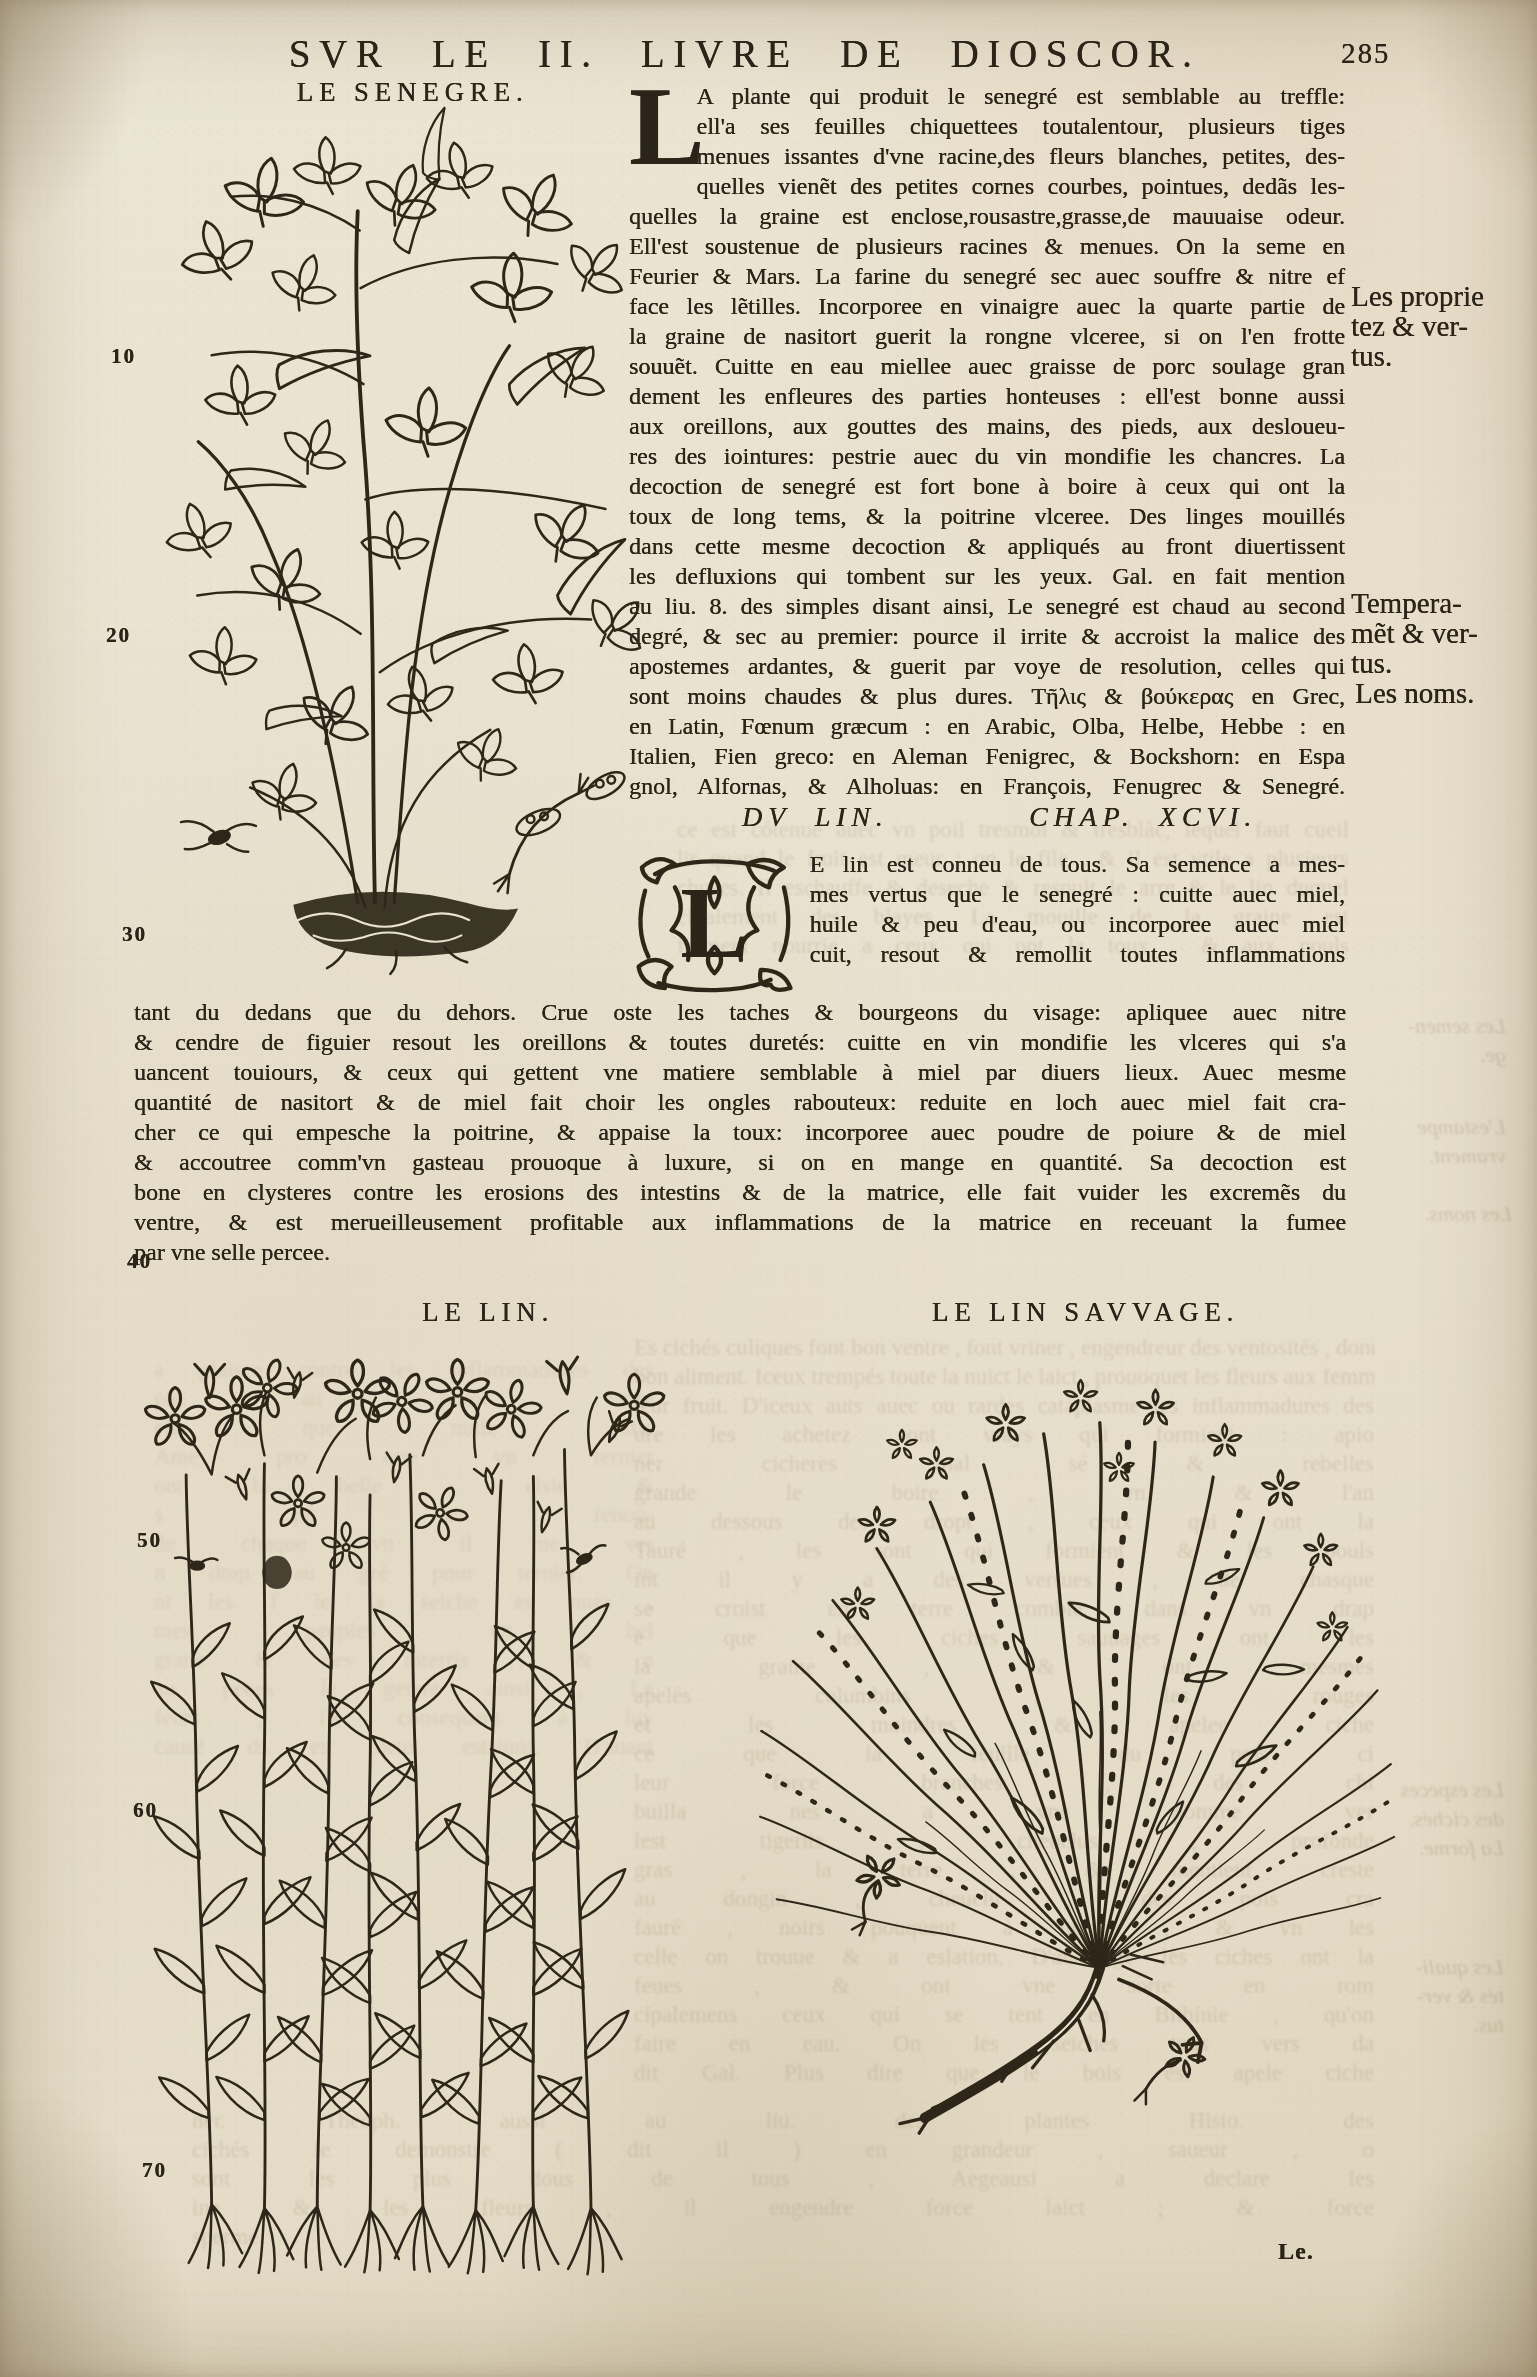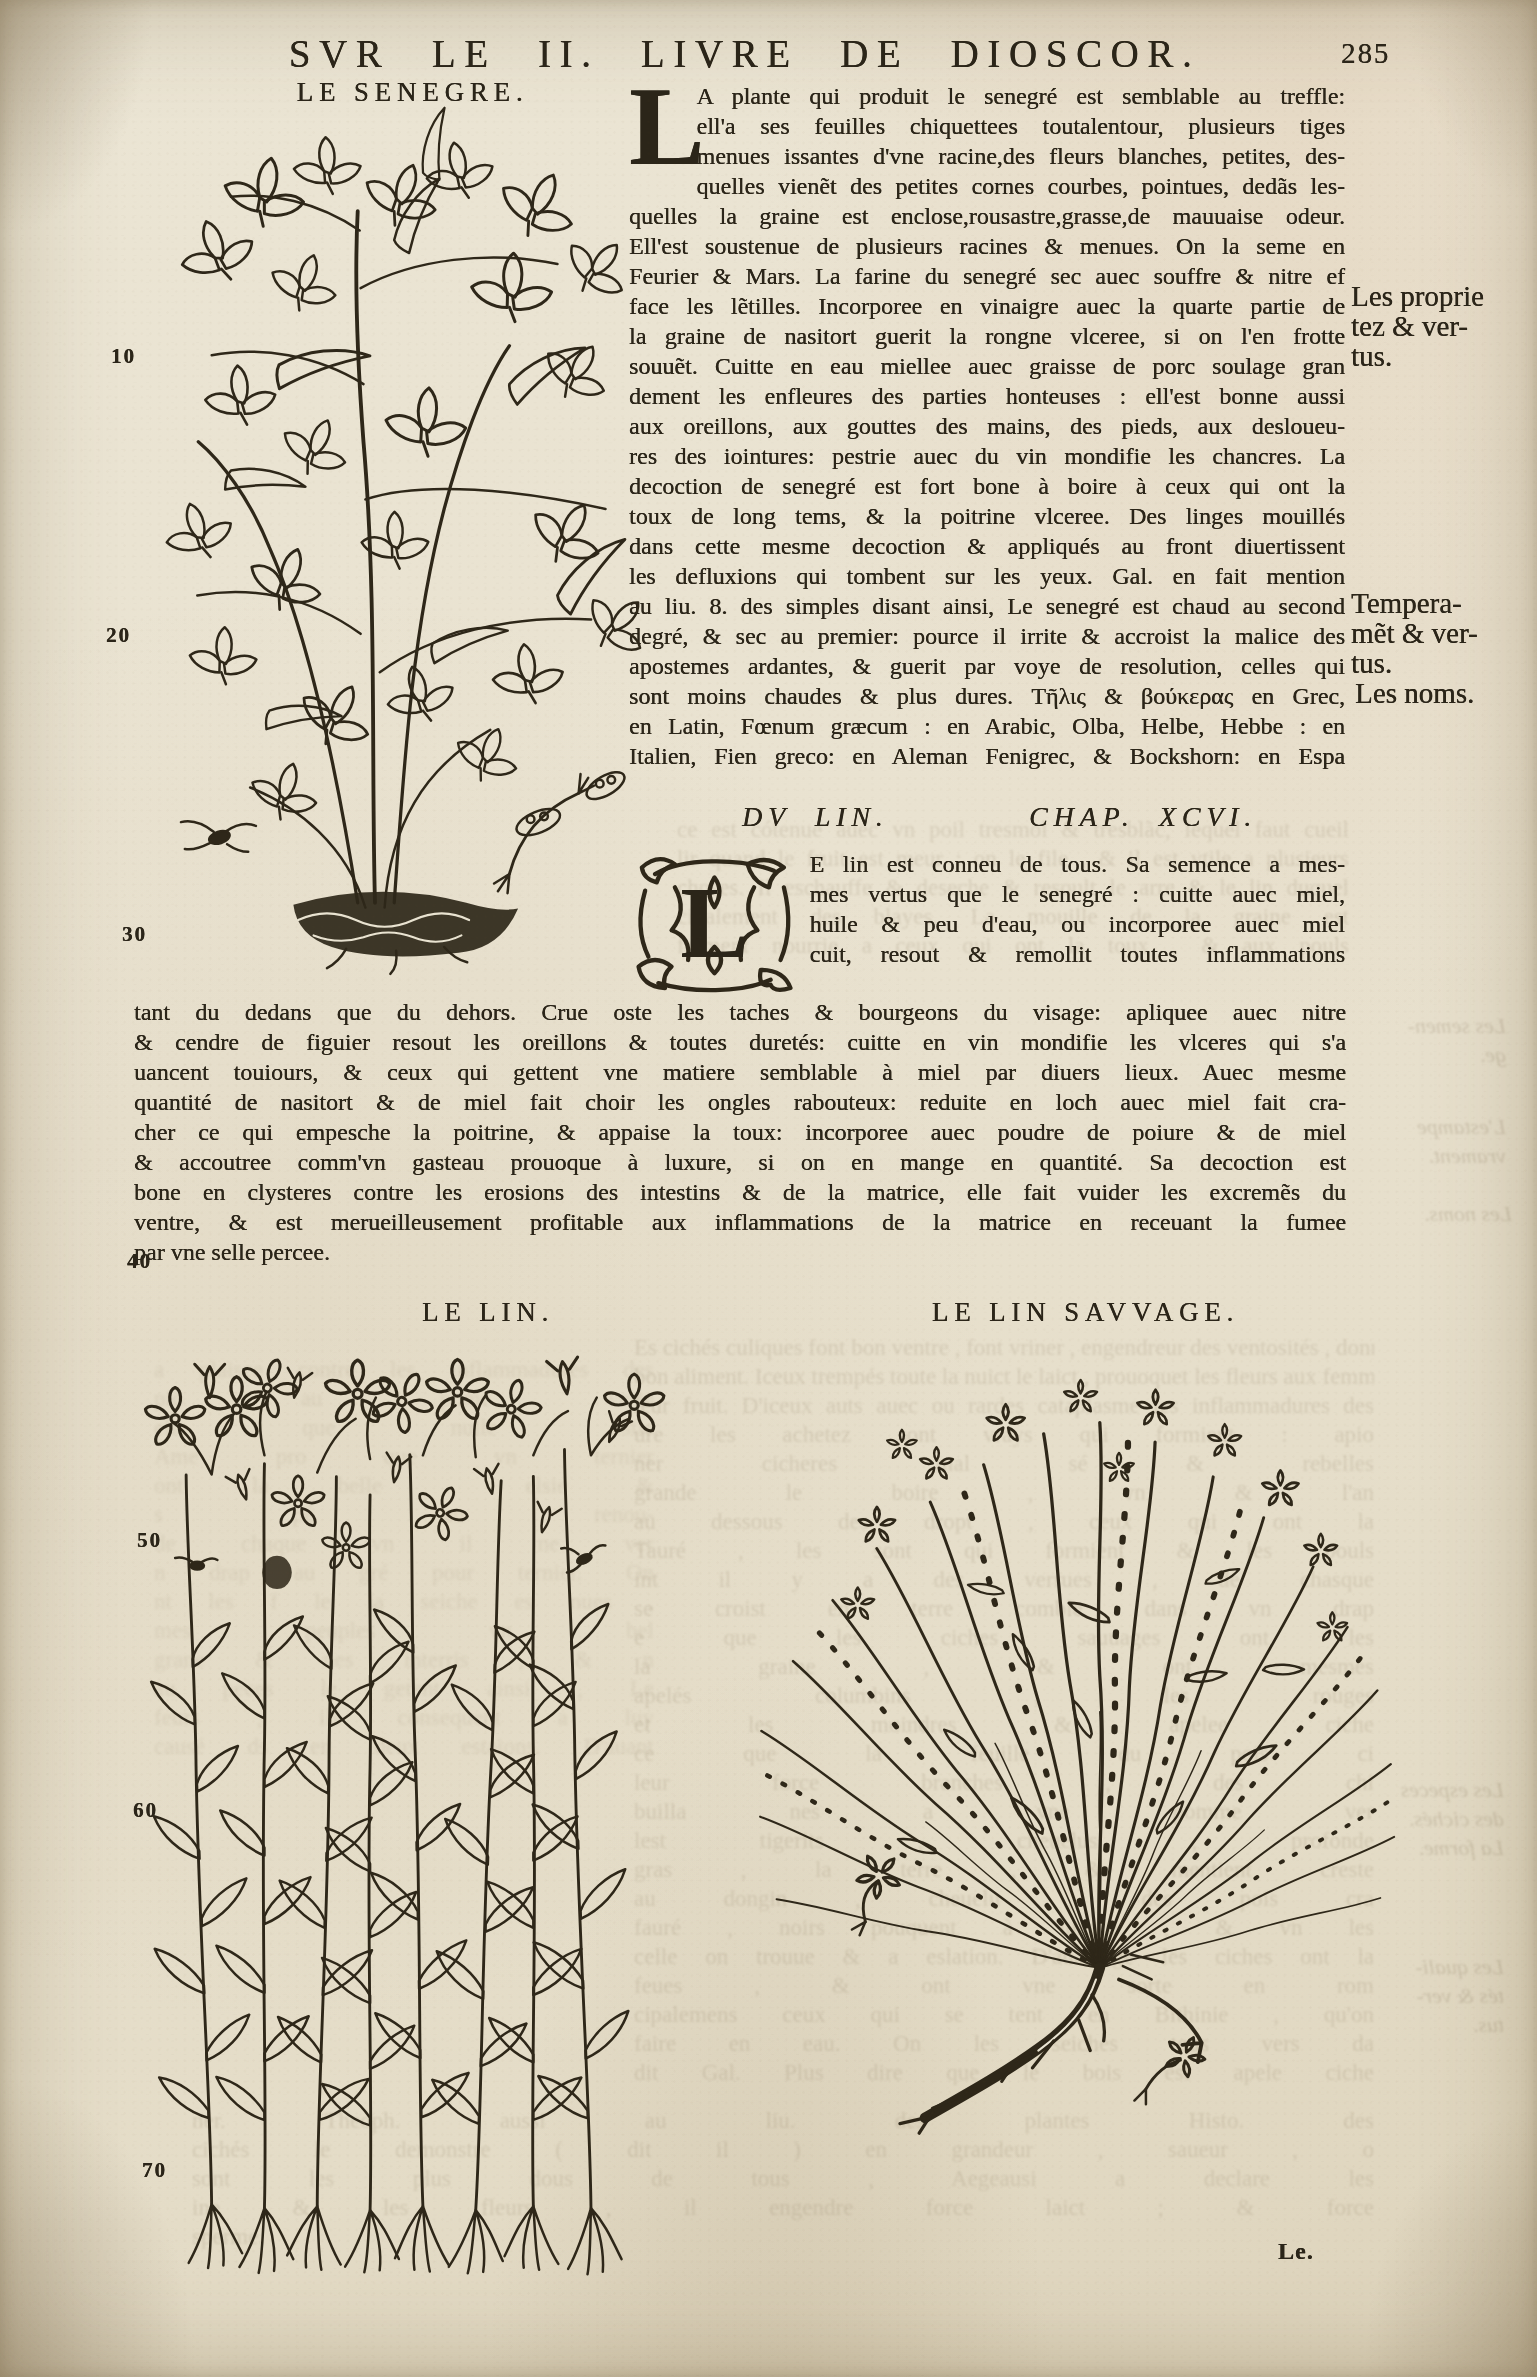--- a/index.html
+++ b/index.html
@@ -204,20 +204,21 @@
         <div class="ln">decoction de senegré est fort bone à boire à ceux qui ont la</div>
         <div class="ln">toux de long tems, &amp; la poitrine vlceree. Des linges mouillés</div>
         <div class="ln">dans cette mesme decoction &amp; appliqués au front diuertissent</div>
         <div class="ln">les defluxions qui tombent sur les yeux. Gal. en fait mention</div>
         <div class="ln">au liu. 8. des simples disant ainsi, Le senegré est chaud au second</div>
         <div class="ln">degré, &amp; sec au premier: pource il irrite &amp; accroist la malice des</div>
         <div class="ln">apostemes ardantes, &amp; guerit par voye de resolution, celles qui</div>
         <div class="ln">sont moins chaudes &amp; plus dures. Τῆλις &amp; βούκερας en Grec,</div>
         <div class="ln">en Latin, Fœnum græcum : en Arabic, Olba, Helbe, Hebbe : en</div>
         <div class="ln">Italien, Fien greco: en Aleman Fenigrec, &amp; Bockshorn: en Espa</div>
+        <div class="ln">gnol, Alfornas, &amp; Alholuas: en François, Fenugrec &amp; Senegré.</div>
       </div>
   </div>
 
   <div class="abs ink" id="chap-heading">
     <span class="h-left">DV LIN.</span>
     <span class="h-right">CHAP. XCVI.</span>
   </div>
 
   <div class="abs ink jpara" id="chap-para">
     <div class="ornate">

